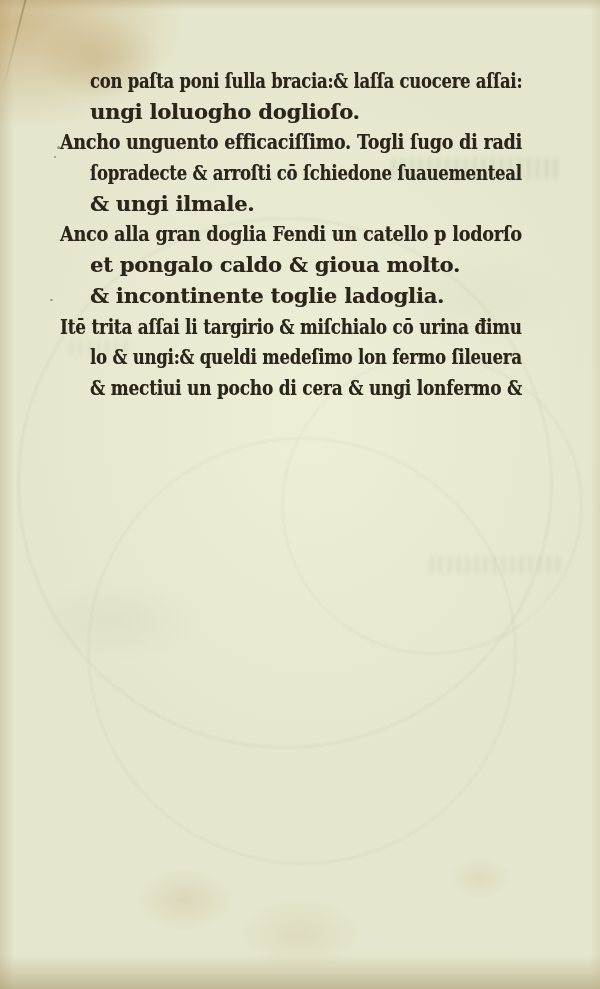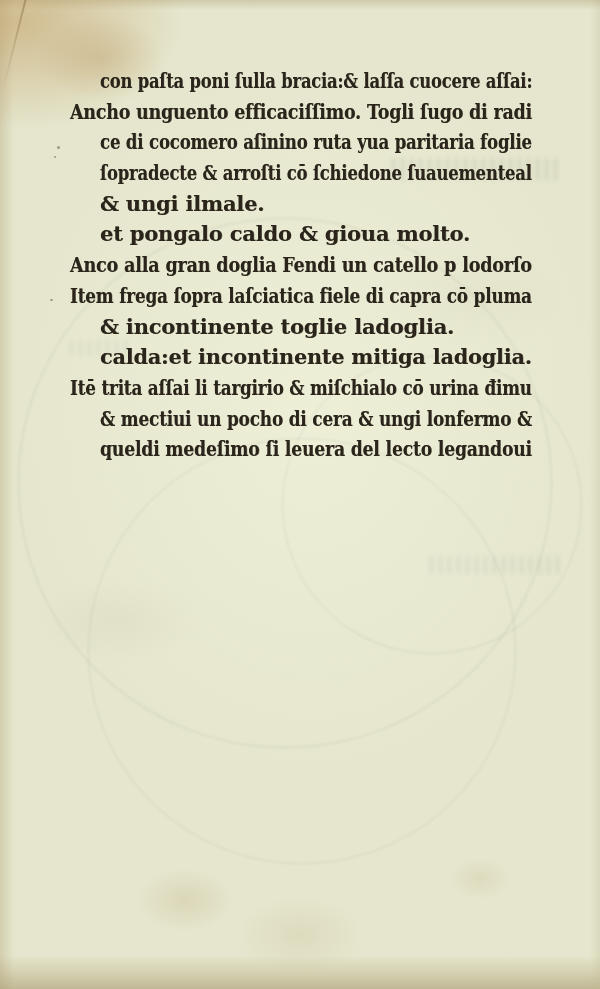--- a/index.html
+++ b/index.html
@@ -61,21 +61,21 @@
   .speck-2{left:54px;top:156px;width:2px;height:2px;}
   .speck-3{left:50px;top:299px;width:3px;height:2px;}
   
   .crease{
     position:absolute;left:14px;top:-6px;width:2px;height:96px;
     background:linear-gradient(to bottom, rgba(120,96,52,.45), rgba(120,96,52,0));
     transform:rotate(14deg);
     pointer-events:none;
   }
   .textblock{
-    position:absolute;left:70px;top:66px;width:476px;
+    position:absolute;left:60px;top:66px;width:476px;
     color:#2a241b;
   }
   .line{
     height:30.7px;white-space:nowrap;
     font-size:21px;font-weight:700;
     letter-spacing:-0.2px;
     line-height:30.7px;
   }
   .line.indent{padding-left:30px;}
   .line-text{
@@ -95,26 +95,24 @@
   <div class="ghost ghost-2"></div>
   <div class="ghost ghost-3"></div>
   <div class="speck speck-1"></div>
   <div class="speck speck-2"></div>
   <div class="speck speck-3"></div>
   <div class="crease"></div>
 
   <div class="textblock" id="textblock" style="color: rgb(42, 36, 27);">
 
   <div class="line indent"><span class="line-text" style="transform: scaleX(0.776);">con paſta poni ſulla bracia:&amp; laſſa cuocere aſſai:</span></div>
+      <div class="line indent"><span class="line-text">ungi loluogho doglioſo.</span></div>
       <div class="line"><span class="line-text" style="transform: scaleX(0.829);">Ancho unguento efficaciſſimo. Togli ſugo di radi</span></div>
-      <div class="line indent"><span class="line-text" style="transform: scaleX(0.787);">ce di cocomero aſinino ruta yua paritaria foglie</span></div>
       <div class="line indent"><span class="line-text" style="transform: scaleX(0.78);">ſopradecte &amp; arroſti cō ſchiedone ſuauementeal</span></div>
       <div class="line indent"><span class="line-text">&amp; ungi ilmale.</span></div>
+      <div class="line"><span class="line-text" style="transform: scaleX(0.836);">Anco alla gran doglia Fendi un catello p lodorſo</span></div>
       <div class="line indent"><span class="line-text">et pongalo caldo &amp; gioua molto.</span></div>
-      <div class="line"><span class="line-text" style="transform: scaleX(0.836);">Anco alla gran doglia Fendi un catello p lodorſo</span></div>
-      <div class="line"><span class="line-text" style="transform: scaleX(0.8);">Item frega ſopra laſciatica fiele di capra cō pluma</span></div>
       <div class="line indent"><span class="line-text">&amp; incontinente toglie ladoglia.</span></div>
-      <div class="line indent"><span class="line-text" style="transform: scaleX(0.991);">calda:et incontinente mitiga ladoglia.</span></div>
       <div class="line"><span class="line-text" style="transform: scaleX(0.797);">Itē trita aſſai li targirio &amp; miſchialo cō urina đimu</span></div>
+      <div class="line indent"><span class="line-text" style="transform: scaleX(0.782);">lo &amp; ungi:&amp; queldi medeſimo lon fermo ſileuera</span></div>
       <div class="line indent"><span class="line-text" style="transform: scaleX(0.803);">&amp; mectiui un pocho di cera &amp; ungi lonfermo &amp;</span></div>
-      <div class="line indent"><span class="line-text" style="transform: scaleX(0.818);">queldi medeſimo ſi leuera del lecto legandoui</span></div>
     </div>
 </div>
 
 </body></html>

